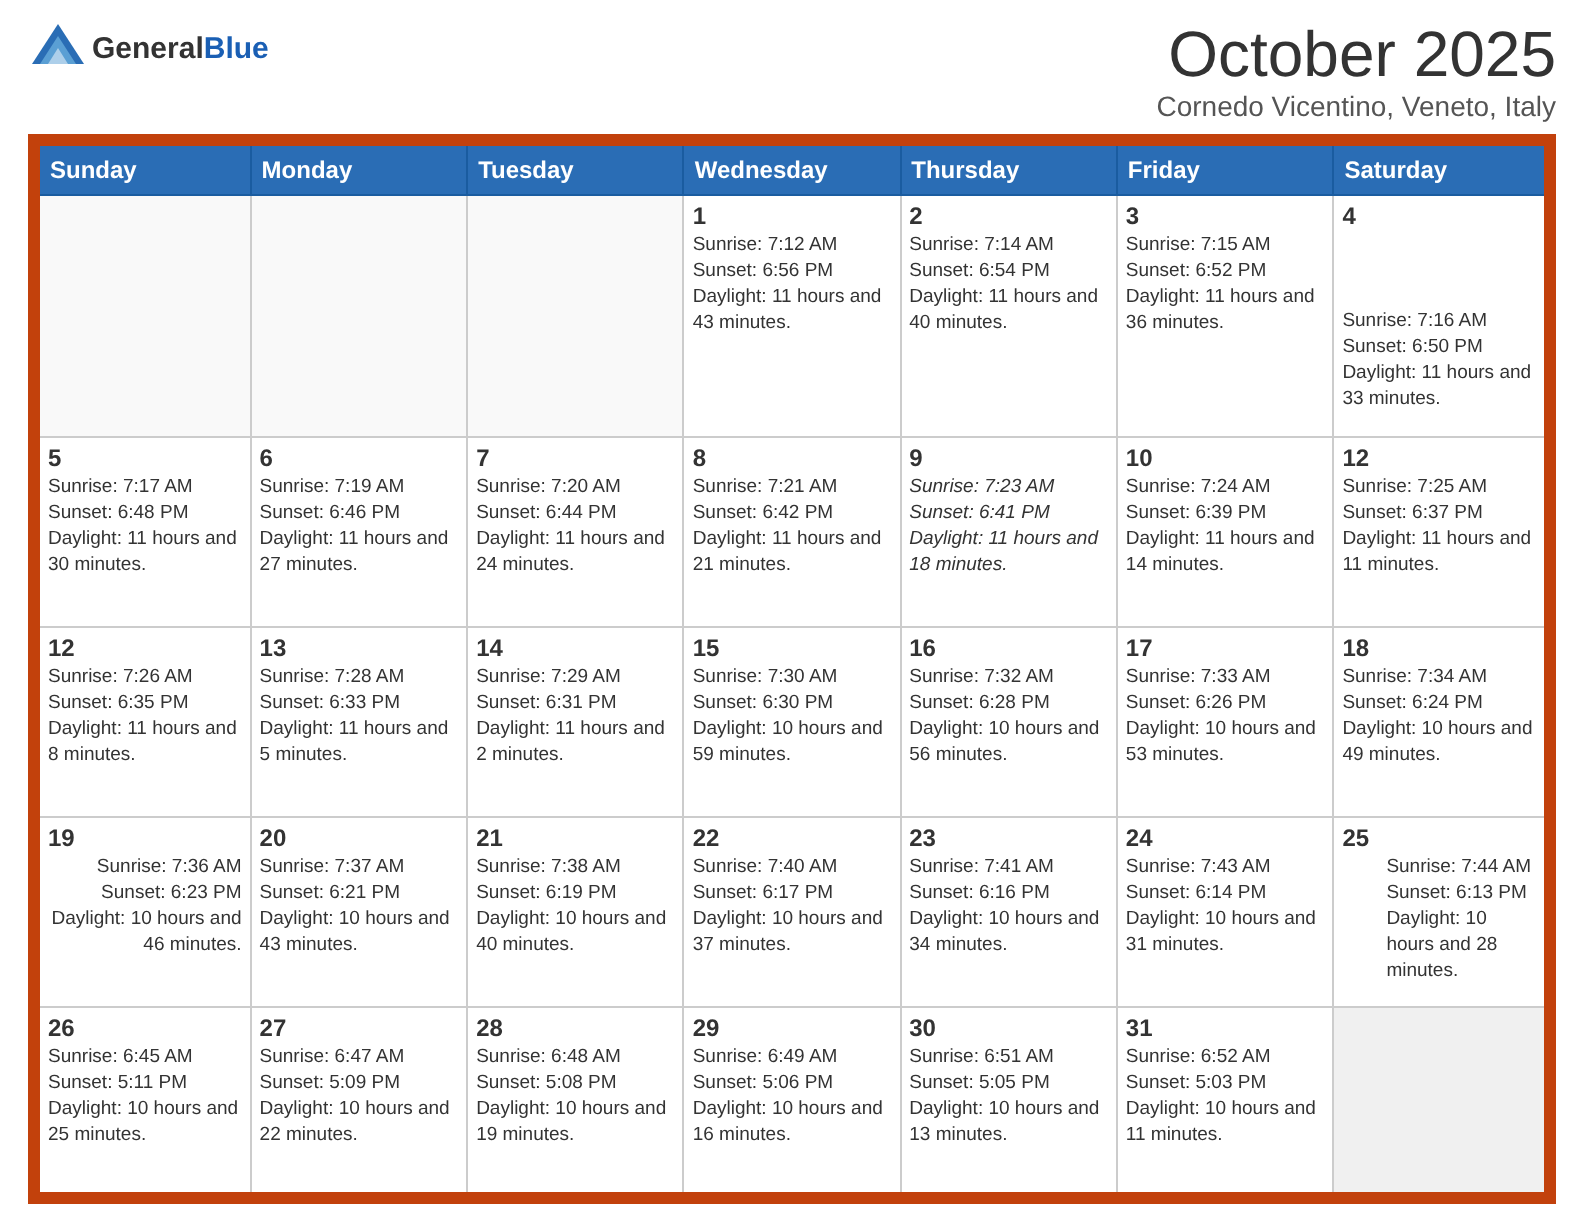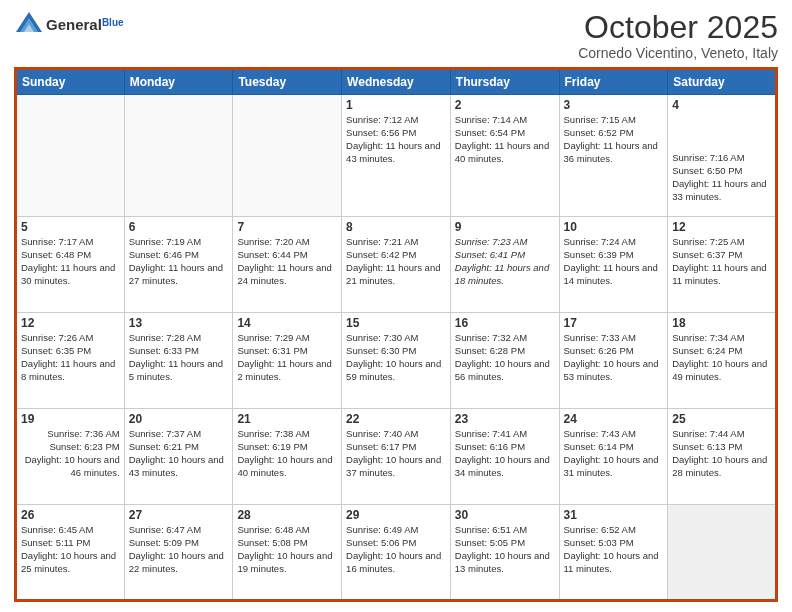--- a/index.html
+++ b/index.html
@@ -32,21 +32,21 @@
       display: flex;
       flex-direction: row;
       line-height: 1.1;
     }
     .logo-general {
       font-size: 15px;
       font-weight: bold;
       color: #333;
     }
     .logo-blue {
-      font-size: 10px;
+      font-size: 15px;
       font-weight: bold;
       color: #1a5fb4;
     }
     .logo-icon {
       width: 30px;
       height: 30px;
       margin-right: 2px;
     }
     .header-right {
       text-align: right;
@@ -56,21 +56,21 @@
       font-weight: 400;
       color: #333;
       line-height: 1.1;
     }
     .location {
       font-size: 14px;
       color: #555;
     }
     .calendar {
       flex: 1;
-      border: 3px solid #c2410c;
+      border: 6px solid #c2410c;
       border-collapse: collapse;
       width: 100%;
       table-layout: fixed;
     }
     .calendar th {
       background-color: #2a6db5;
       color: #fff;
       font-size: 12px;
       font-weight: bold;
       text-align: left;
@@ -289,21 +289,21 @@
 Daylight: 10 hours and 34 minutes.</div>
           </td>
           <td>
             <span class="day-num">24</span>
             <div class="day-info" style="white-space: pre-line;">Sunrise: 7:43 AM
 Sunset: 6:14 PM
 Daylight: 10 hours and 31 minutes.</div>
           </td>
           <td>
             <span class="day-num">25</span>
-            <div class="day-info" style="white-space: pre-line;">Sunrise: 7:44 AM
+            <div class="day-info" style="white-space: pre-line; margin-left: 22px;">Sunrise: 7:44 AM
 Sunset: 6:13 PM
 Daylight: 10 hours and 28 minutes.</div>
           </td>
         </tr>
         <tr>
           <td>
             <span class="day-num">26</span>
             <div class="day-info" style="white-space: pre-line;">Sunrise: 6:45 AM
 Sunset: 5:11 PM
 Daylight: 10 hours and 25 minutes.</div>

